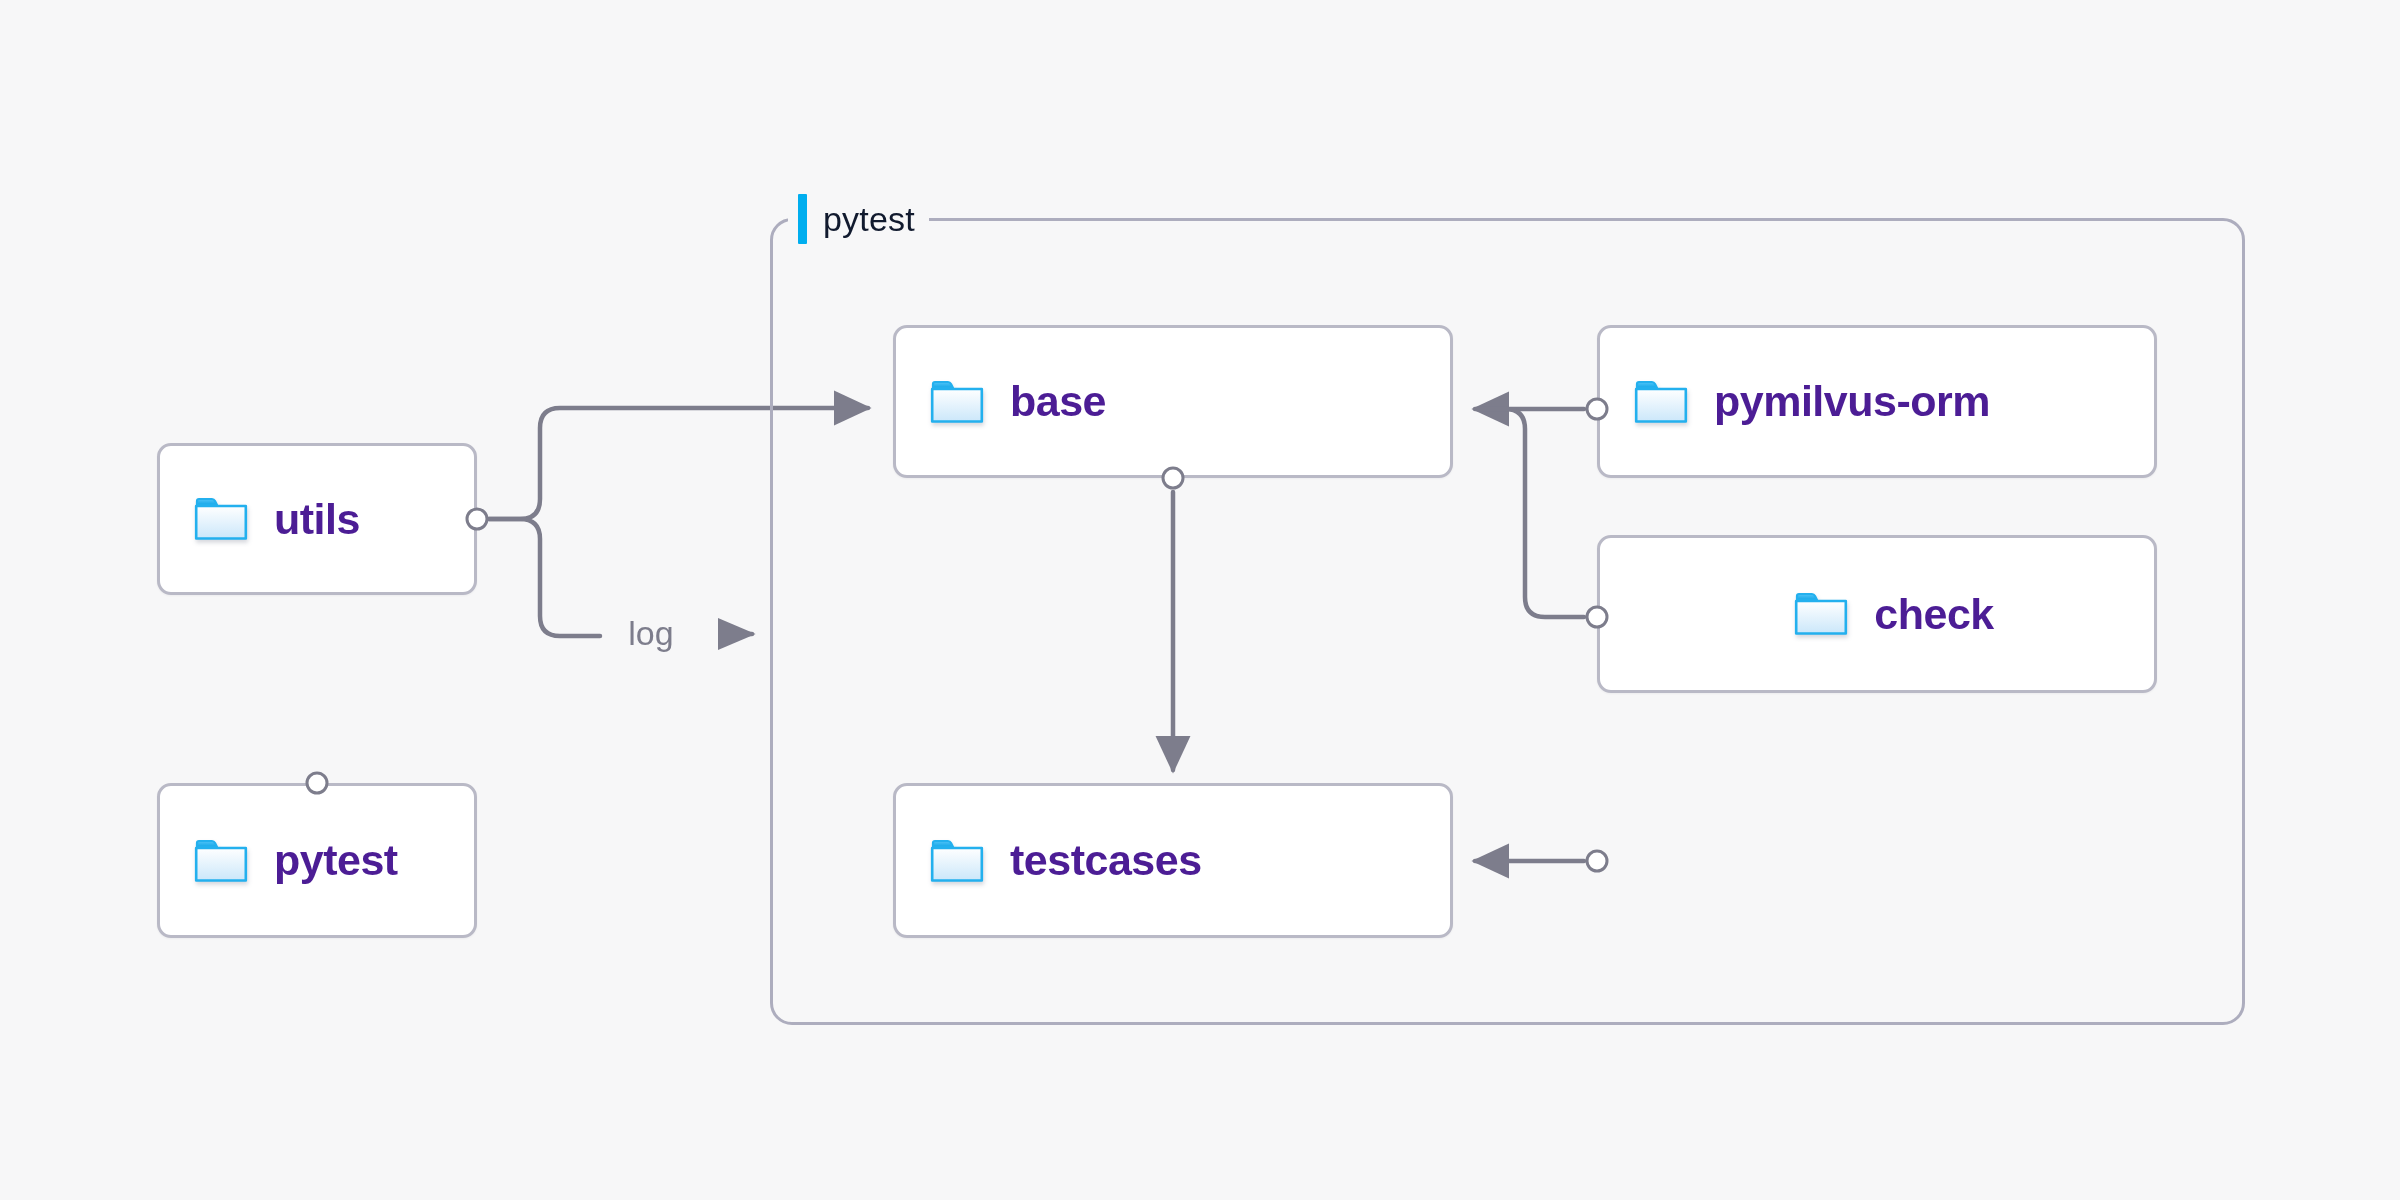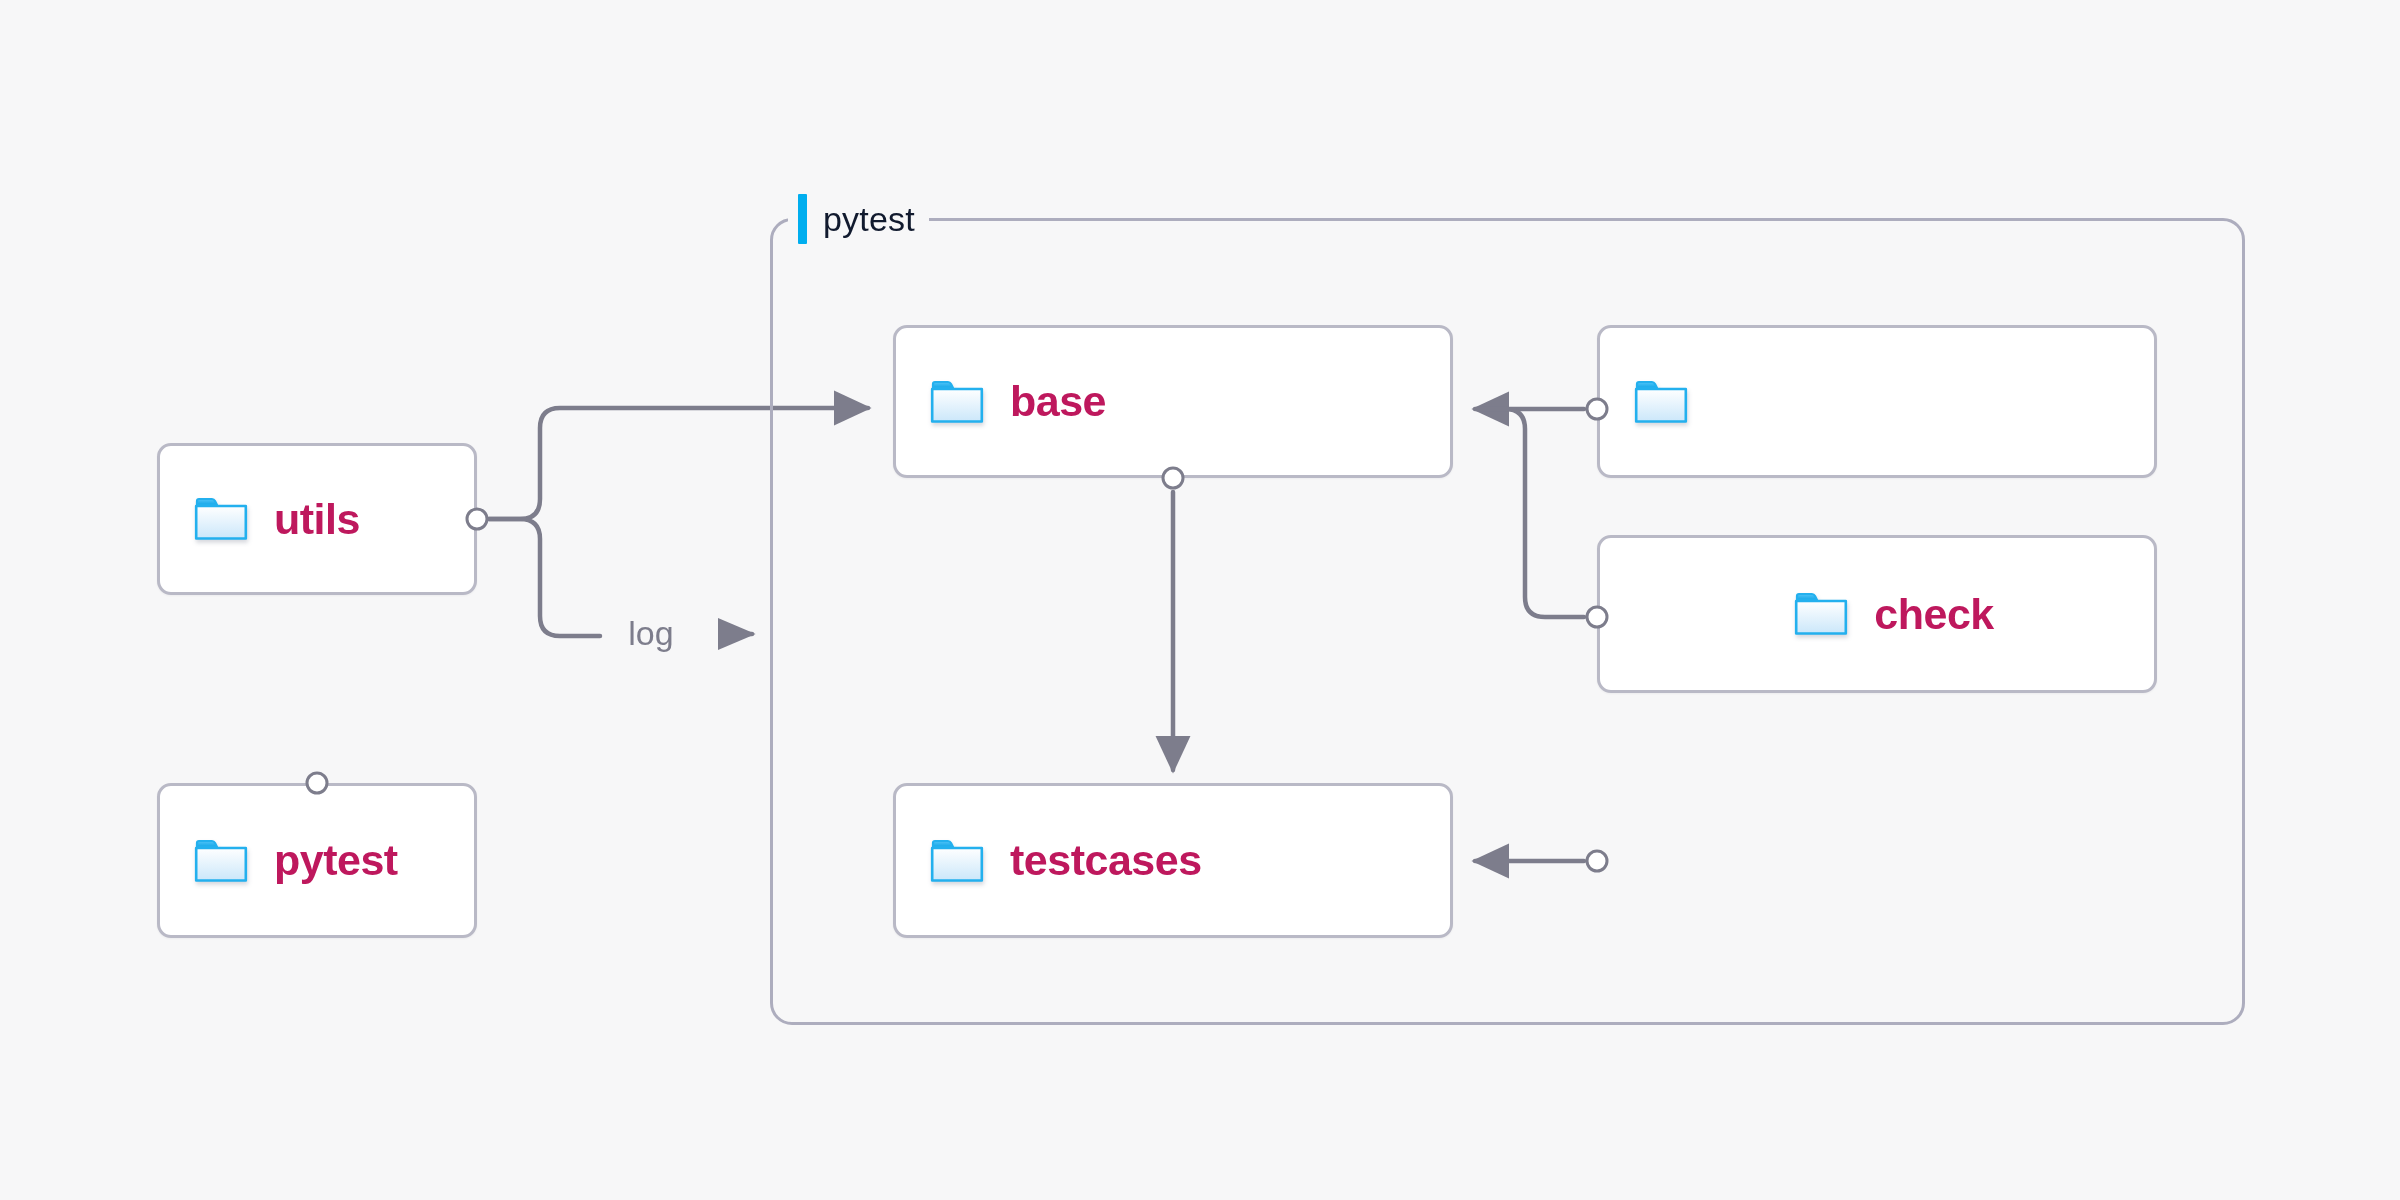--- a/index.html
+++ b/index.html
@@ -74,21 +74,21 @@
   }
   .node-inner {
     display: flex;
     align-items: center;
     gap: 26px;
     padding-left: 34px;
   }
   .node-label {
     font-size: 43px;
     font-weight: 700;
-    color: #be185d;
+    color: #4c1d95;
     letter-spacing: -0.5px;
     white-space: nowrap;
     line-height: 1;
   }
 
   
   .folder-icon {
     width: 54px;
     height: 46px;
     flex: none;
@@ -206,20 +206,21 @@
       <span class="node-label">testcases</span>
     </div>
   </div>
 
   <div class="node" style="left:1597px; top:325px; width:560px; height:153px;">
     <div class="node-inner">
       <svg class="folder-icon" viewBox="0 0 54 46">
         <path d="M3 9 L3 5 Q3 3 5 3 L18 3 Q20 3 21 5 L23 9 Z" fill="url(#folderTabGrad)" stroke="#23b0ee" stroke-width="2.2" stroke-linejoin="round"></path>
         <path d="M2.2 10 L51.8 10 L51.8 42.5 L2.2 42.5 Z" fill="url(#folderGrad)" stroke="#23b0ee" stroke-width="2.6" stroke-linejoin="round"></path>
       </svg>
+      <span class="node-label">pymilvus-orm</span>
     </div>
   </div>
 
   <div class="node" style="left:1597px; top:535px; width:560px; height:158px;justify-content:center;">
     <div class="node-inner">
       <svg class="folder-icon" viewBox="0 0 54 46">
         <path d="M3 9 L3 5 Q3 3 5 3 L18 3 Q20 3 21 5 L23 9 Z" fill="url(#folderTabGrad)" stroke="#23b0ee" stroke-width="2.2" stroke-linejoin="round"></path>
         <path d="M2.2 10 L51.8 10 L51.8 42.5 L2.2 42.5 Z" fill="url(#folderGrad)" stroke="#23b0ee" stroke-width="2.6" stroke-linejoin="round"></path>
       </svg>
       <span class="node-label">check</span>

